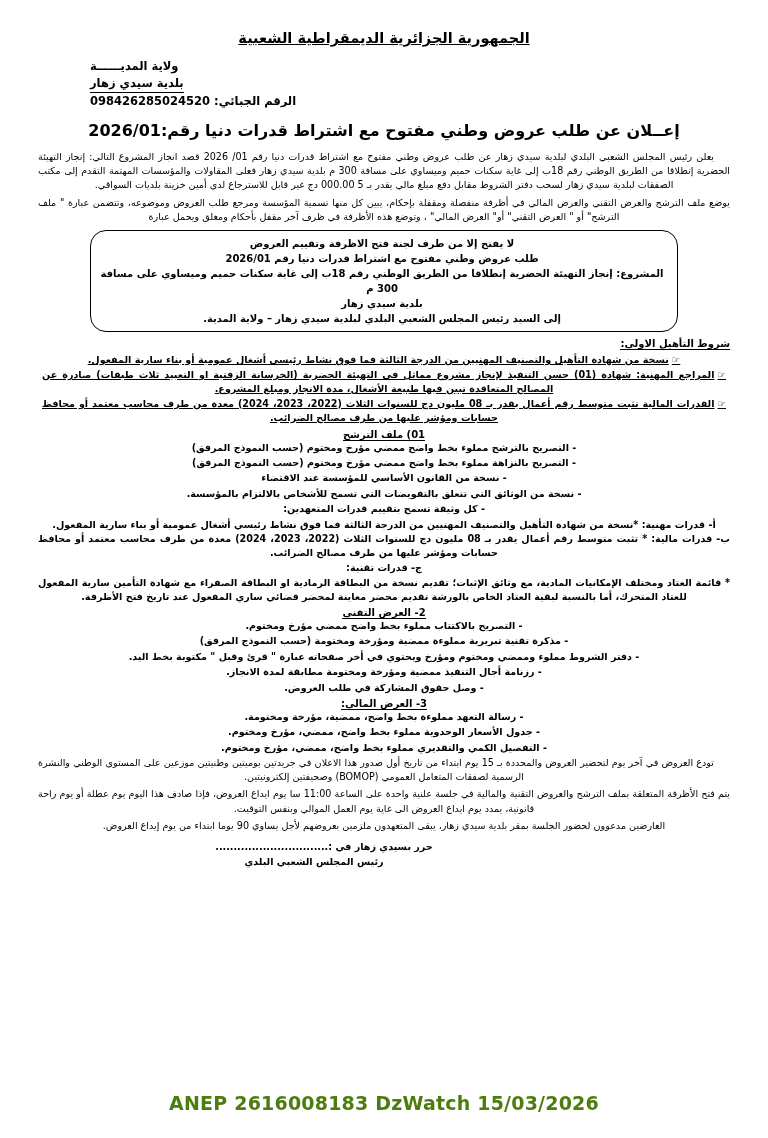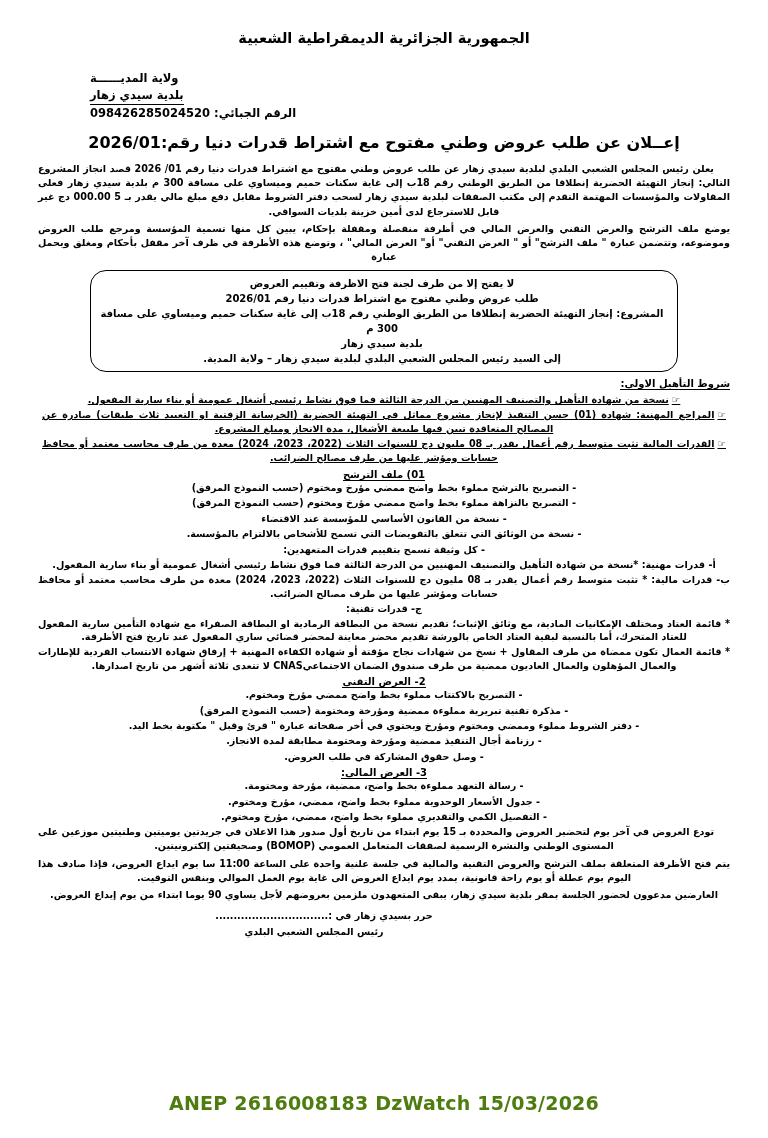--- a/index.html
+++ b/index.html
@@ -30,22 +30,23 @@
     padding: 14px 38px 0 38px;
     box-sizing: border-box;
     direction: rtl;
     text-align: right;
   }
   .rep-title {
     text-align: center;
     font-size: 14.5px;
     font-weight: bold;
     letter-spacing: 0px;
-    margin: 14px 0 22px 0;
+    margin: 14px 0 10px 0;
     line-height: 1.4;
+    text-decoration: underline;
   }
   .ident {
     text-align: left;
     direction: rtl;
     font-size: 11.5px;
     font-weight: bold;
     line-height: 1.45;
     margin: 0 0 0 52px;
     padding: 0;
   }
@@ -62,21 +63,21 @@
     margin: 12px 0 8px 0;
     line-height: 1.3;
     direction: rtl;
   }
   p.para {
     font-size: 9.6px;
     line-height: 1.48;
     margin: 0 0 3px 0;
     text-align: justify;
     text-align-last: center;
-    font-weight: bold;
+    font-weight: normal;
     direction: rtl;
   }
   p.para-indent { text-indent: 16px; }
   .box {
     border: 1.4px solid #000;
     border-radius: 16px;
     margin: 6px 52px 6px 52px;
     padding: 5px 10px 5px 6px;
     text-align: center;
     font-size: 10px;
@@ -229,21 +230,20 @@
       <li>- نسخة من الوثائق التي تتعلق بالتفويضات التي تسمح للأشخاص بالالتزام بالمؤسسة.</li>
       <li>- كل وثيقة تسمح بتقييم قدرات المتعهدين:</li>
     </ul>
 
     <div class="cap-line">أ-    قدرات مهنية: *نسخة من شهادة التأهيل والتصنيف المهنيين من الدرجة الثالثة فما فوق نشاط رئيسي أشغال عمومية أو بناء سارية المفعول.</div>
     <div class="cap-line">ب- قدرات مالية: * تثبت متوسط رقم أعمال يقدر بـ 08 مليون دج للسنوات الثلاث (2022، 2023، 2024) معدة من طرف محاسب معتمد أو محافظ حسابات ومؤشر عليها من طرف مصالح الضرائب.</div>
     <div class="cap-line">ج- قدرات تقنية:</div>
 
     <ul class="star">
       <li>* قائمة العتاد ومختلف الإمكانيات المادية، مع وثائق الإثبات؛ تقديم نسخة من البطاقة الرمادية او البطاقة الصفراء مع شهادة التأمين سارية المفعول للعتاد المتحرك، أما بالنسبة لبقية العتاد الخاص بالورشة تقديم محضر معاينة لمحضر قضائي ساري المفعول عند تاريخ فتح الأظرفة.</li>
-      <li>* قائمة العمال تكون ممضاة من طرف المقاول + نسخ من شهادات نجاح مؤقتة أو شهادة الكفاءة المهنية + إرفاق شهادة الانتساب الفردية للإطارات والعمال المؤهلون والعمال العاديون ممضية من طرف صندوق الضمان الاجتماعيCNAS لا تتعدى ثلاثة أشهر من تاريخ اصدارها.</li>
     </ul>
 
     <div class="sec-head-center"><span class="u">2- العرض التقني</span></div>
 
     <ul class="dash">
       <li>- التصريح بالاكتتاب مملوء بخط واضح ممضي مؤرخ ومختوم.</li>
       <li>- مذكرة تقنية تبريرية مملوءة ممضية ومؤرخة ومختومة (حسب النموذج المرفق)</li>
       <li>- دفتر الشروط مملوء وممضي ومختوم ومؤرخ ويحتوي في أخر صفحاته عبارة " قرئ وقبل " مكتوبة بخط اليد.</li>
       <li>- رزنامة أجال التنفيذ ممضية ومؤرخة ومختومة مطابقة لمدة الانجاز.</li>
       <li>- وصل حقوق المشاركة في طلب العروض.</li>

